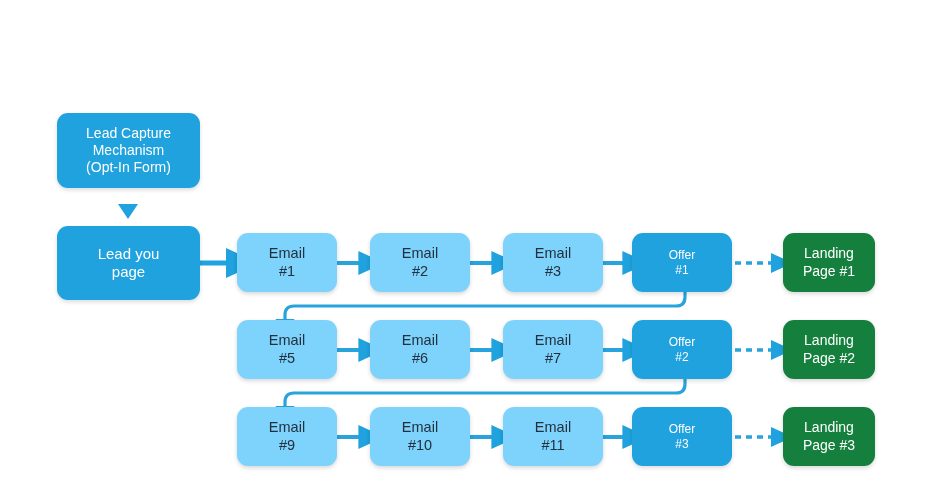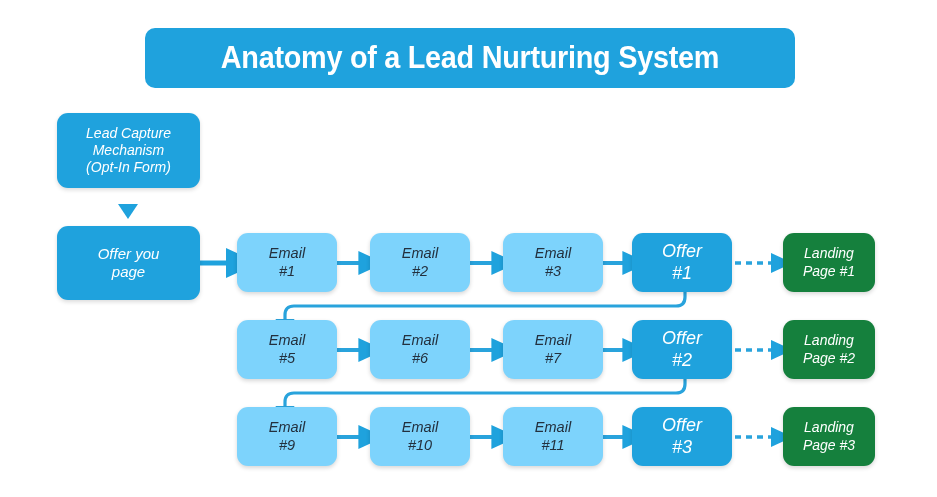--- a/index.html
+++ b/index.html
@@ -50,21 +50,20 @@
   
   .node {
     position: absolute;
     box-sizing: border-box;
     display: flex;
     align-items: center;
     justify-content: center;
     text-align: center;
     line-height: 1.22;
     border-radius: 11px;
-    font-style: italic;
   }
   .node span { display: block; white-space: pre-line; }
 
   .node-blue {
     background: #1FA2DD;
     color: #ffffff;
     box-shadow: 0 2px 4px rgba(0,0,0,0.14);
   }
   .node-grey {
     background: #7dd3fc;
@@ -86,21 +85,21 @@
     left: 57px; top: 226px;
     width: 143px; height: 74px;
     font-size: 15px;
   }
   .email-box {
     width: 100px; height: 59px;
     font-size: 14.5px;
   }
   .offer-box {
     width: 100px; height: 59px;
-    font-size: 18px;
+    font-size: 12px;
     justify-content: center;
   }
   .landing-box {
     width: 92px; height: 59px;
     font-size: 14px;
   }
 
   
   #connectors {
     position: absolute;
@@ -146,31 +145,28 @@
     <line x1="337" y1="437" x2="360" y2="437" stroke="#29A3DC" stroke-width="4" marker-end="url(#arrow-right)"></line>
     <line x1="470" y1="437" x2="493" y2="437" stroke="#29A3DC" stroke-width="4" marker-end="url(#arrow-right)"></line>
     <line x1="603" y1="437" x2="624" y2="437" stroke="#29A3DC" stroke-width="4" marker-end="url(#arrow-right)"></line>
     <line x1="735" y1="437" x2="772" y2="437" stroke="#29A3DC" stroke-width="3.4" stroke-dasharray="6,5" marker-end="url(#arrow-right-dash)"></line>
 
     <path d="M685,292 L685,297 Q685,306 676,306 L294,306 Q285,306 285,315 L285,322" fill="none" stroke="#29A3DC" stroke-width="3.2" stroke-linecap="round" marker-end="url(#arrow-down-wrap)"></path>
 
     <path d="M685,379 L685,384 Q685,393 676,393 L294,393 Q285,393 285,402 L285,409" fill="none" stroke="#29A3DC" stroke-width="3.2" stroke-linecap="round" marker-end="url(#arrow-down-wrap)"></path>
   </svg>
 
-  <div class="title-banner">
-    <div class="title-text">Anatomy of a Lead Nurturing System</div>
-  </div>
 
   <div class="node node-blue lead-capture">
     <span>Lead Capture
 Mechanism
 (Opt-In Form)</span>
   </div>
   <div class="node node-blue thank-you">
-    <span>Offer you
+    <span>Lead you
 page</span>
   </div>
 
   <div class="node node-grey email-box" style="left:237px; top:233px;">
     <span>Email
 #1</span>
   </div>
   <div class="node node-grey email-box" style="left:370px; top:233px;">
     <span>Email
 #2</span>

